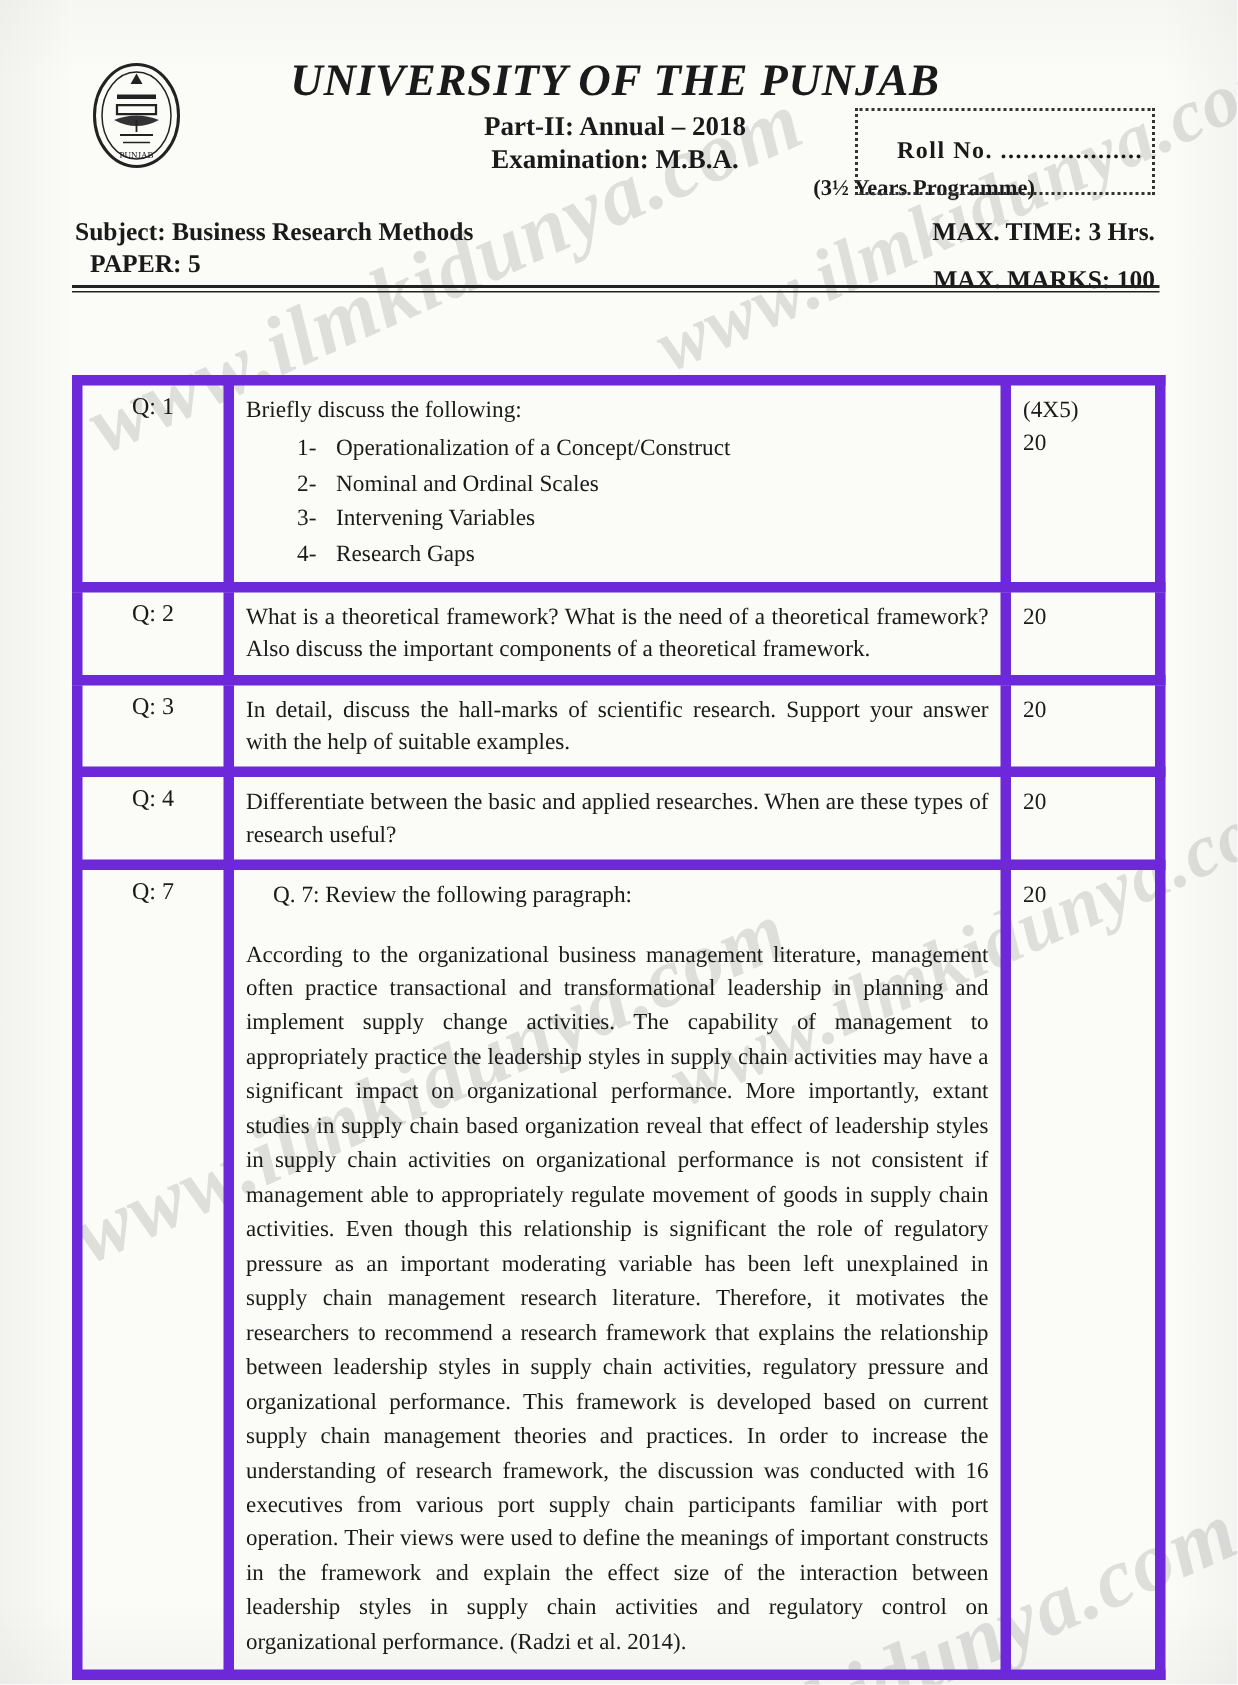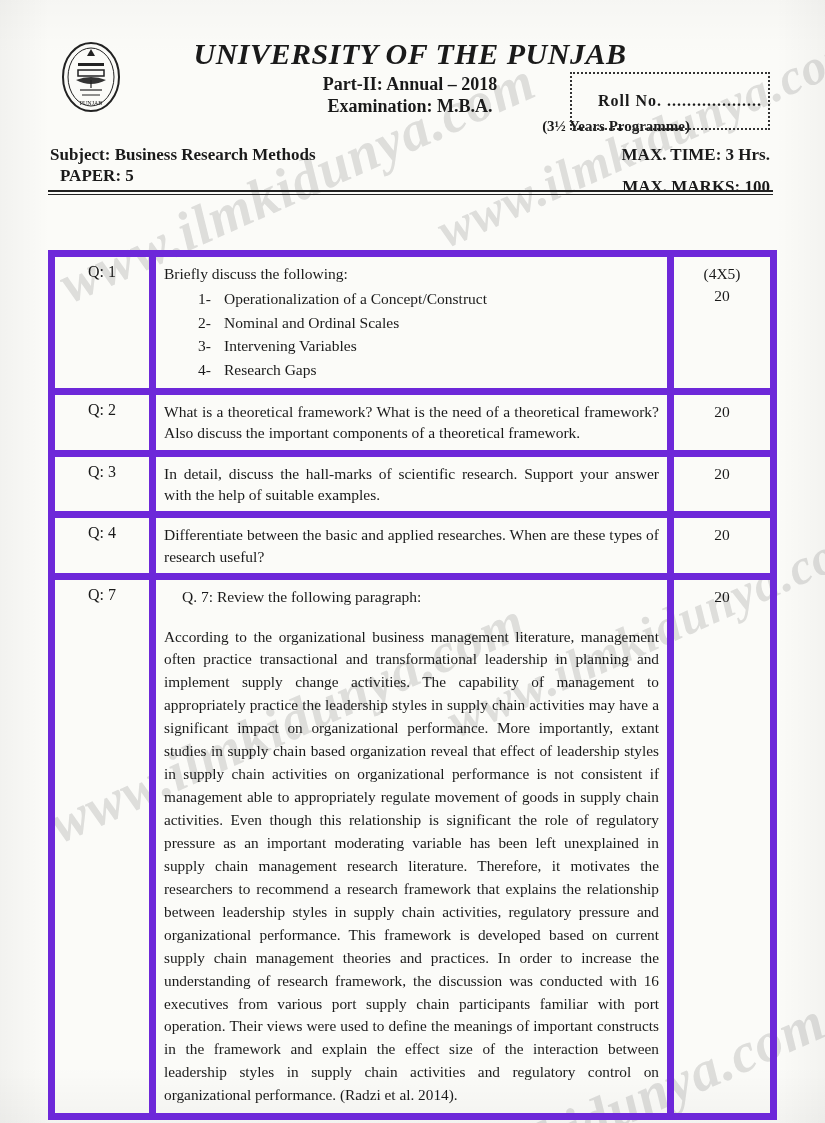--- a/index.html
+++ b/index.html
@@ -158,21 +158,21 @@
     width: 729px;
     border-collapse: collapse;
     table-layout: fixed;
   }
   table.qtable td {
     border: 7px solid #6d28d9;
     vertical-align: top;
     padding: 6px 8px;
   }
   .col-q   { width: 78px;  text-align: center; }
-  .col-mk  { width: 80px;  text-align: center; }
+  .col-mk  { width: 80px;  }
   .qlabel {
     font-size: 16px;
     font-weight: 400;
     padding-top: 8px;
   }
   .qbody {
     font-size: 15.5px;
     line-height: 1.38;
     text-align: justify;
   }

